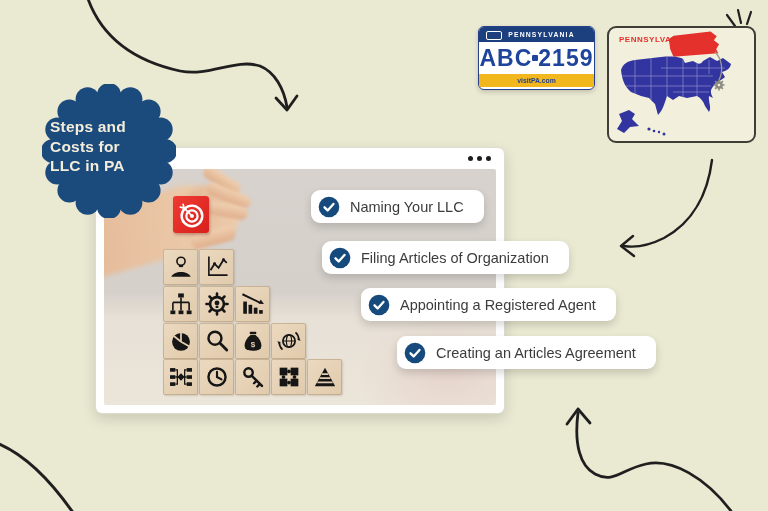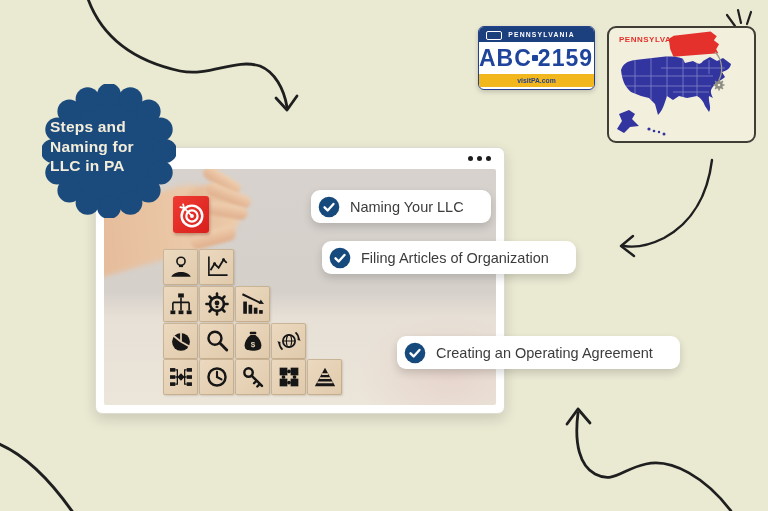--- a/index.html
+++ b/index.html
@@ -44,42 +44,42 @@
   .redblock{
     position:absolute;left:69px;top:27px;width:36px;height:37px;border-radius:3px;
     background:linear-gradient(135deg,#ef3b33,#d91f1c);
     box-shadow:1px 2px 3px rgba(120,40,30,.35);
     display:flex;align-items:center;justify-content:center;z-index:2;
   }
   .redblock svg{width:30px;height:30px;}
   
   .pill{
     position:absolute; z-index:4; height:33px; display:flex; align-items:center;
-    gap:10px; padding:0 27px 0 7px; background:#fff; border-radius:9px;
+    gap:10px; padding:0 20px 0 7px; background:#fff; border-radius:9px;
     box-shadow:0 4px 9px rgba(0,0,0,.16);
     font-size:14.5px; color:#3c3c3c; white-space:nowrap; cursor:default;
   }
   .check{width:22px;height:22px;flex:0 0 auto;}
   
   .badge{position:absolute;left:42px;top:84px;width:134px;height:134px;z-index:5;}
   .badge-text{
     position:absolute;left:8px;top:33px;color:var(--cream,#f3edda);
     font-weight:bold;font-size:15.5px;line-height:19.5px;letter-spacing:.2px;
   }
   
   .plate{
     position:absolute;left:478px;top:26px;width:115px;height:62px;z-index:3;
     background:#fff;border:1.5px solid #24418a;border-radius:6px;overflow:hidden;
     box-shadow:0 2px 5px rgba(0,0,0,.18);
   }
   .plate-top{position:relative;height:15px;background:var(--plate-blue,#1c3f7e);
     display:flex;align-items:center;justify-content:center;}
   .plate-top .state{color:#fff;font-size:6.8px;font-weight:bold;letter-spacing:1.2px;padding-left:10px;}
   .sticker{position:absolute;left:7px;top:3.5px;width:14px;height:7px;border:1.2px solid #fff;border-radius:2px;}
-  .plate-mid{height:32px;display:flex;align-items:center;
+  .plate-mid{height:32px;display:flex;align-items:center;justify-content:center;
     color:#1e449c;font-weight:bold;font-size:23px;letter-spacing:1px;}
   .plate-sq{width:6px;height:6px;background:#1e449c;border-radius:1px;}
   .plate-bot{height:13px;background:var(--plate-yellow,#f3b71e);display:flex;align-items:center;justify-content:center;
     color:#24418a;font-size:6.8px;font-weight:bold;}
   
   .mapcard{
     position:absolute;left:607px;top:26px;width:145px;height:113px;z-index:3;
     background:#f2efdc;border:2.5px solid #3e3e37;border-radius:9px;
   }
   .map-label{position:absolute;left:10px;top:7px;color:var(--red,#e5312b);
@@ -311,25 +311,31 @@
         <use href="#i-checkmark"></use>
       </svg>
     <span>Naming Your LLC</span>
   </div>
   <div class="pill" style="left:322px;top:241px">
     <svg class="check" viewBox="0 0 32 32">
         <use href="#i-checkmark"></use>
       </svg>
     <span>Filing Articles of Organization</span>
   </div>
+  <div class="pill" style="left:361px;top:288px">
+    <svg class="check" viewBox="0 0 32 32">
+        <use href="#i-checkmark"></use>
+      </svg>
+    <span>Appointing a Registered Agent</span>
+  </div>
   <div class="pill" style="left:397px;top:336px">
     <svg class="check" viewBox="0 0 32 32">
         <use href="#i-checkmark"></use>
       </svg>
-    <span>Creating an Operating Agreement</span>
+    <span>Creating an Articles Agreement</span>
   </div>
 
   <div class="badge">
     <svg viewBox="0 0 134 134" width="134" height="134">
       <g fill="var(--navy,#1b4a7d)">
         <circle cx="67" cy="67" r="55"></circle>
         <circle cx="123" cy="67" r="12"></circle>
           <circle cx="118.7" cy="88.4" r="12"></circle>
           <circle cx="106.6" cy="106.6" r="12"></circle>
         <circle cx="88.4" cy="118.7" r="12"></circle>
@@ -342,21 +348,21 @@
           <circle cx="27.4" cy="27.4" r="12"></circle>
           <circle cx="45.6" cy="15.3" r="12"></circle>
         <circle cx="67" cy="11" r="12"></circle>
           <circle cx="88.4" cy="15.3" r="12"></circle>
           <circle cx="106.6" cy="27.4" r="12"></circle>
         <circle cx="118.7" cy="45.6" r="12"></circle>
       </g>
     </svg>
     <div class="badge-text">
       <div>Steps and</div>
-      <div>Naming for</div>
+      <div>Costs for</div>
       <div>LLC in PA</div>
     </div>
   </div>
 
   <div class="plate">
     <div class="plate-top">
       <span class="sticker"></span>
       <span class="state">PENNSYLVANIA</span>
     </div>
     <div class="plate-mid">

